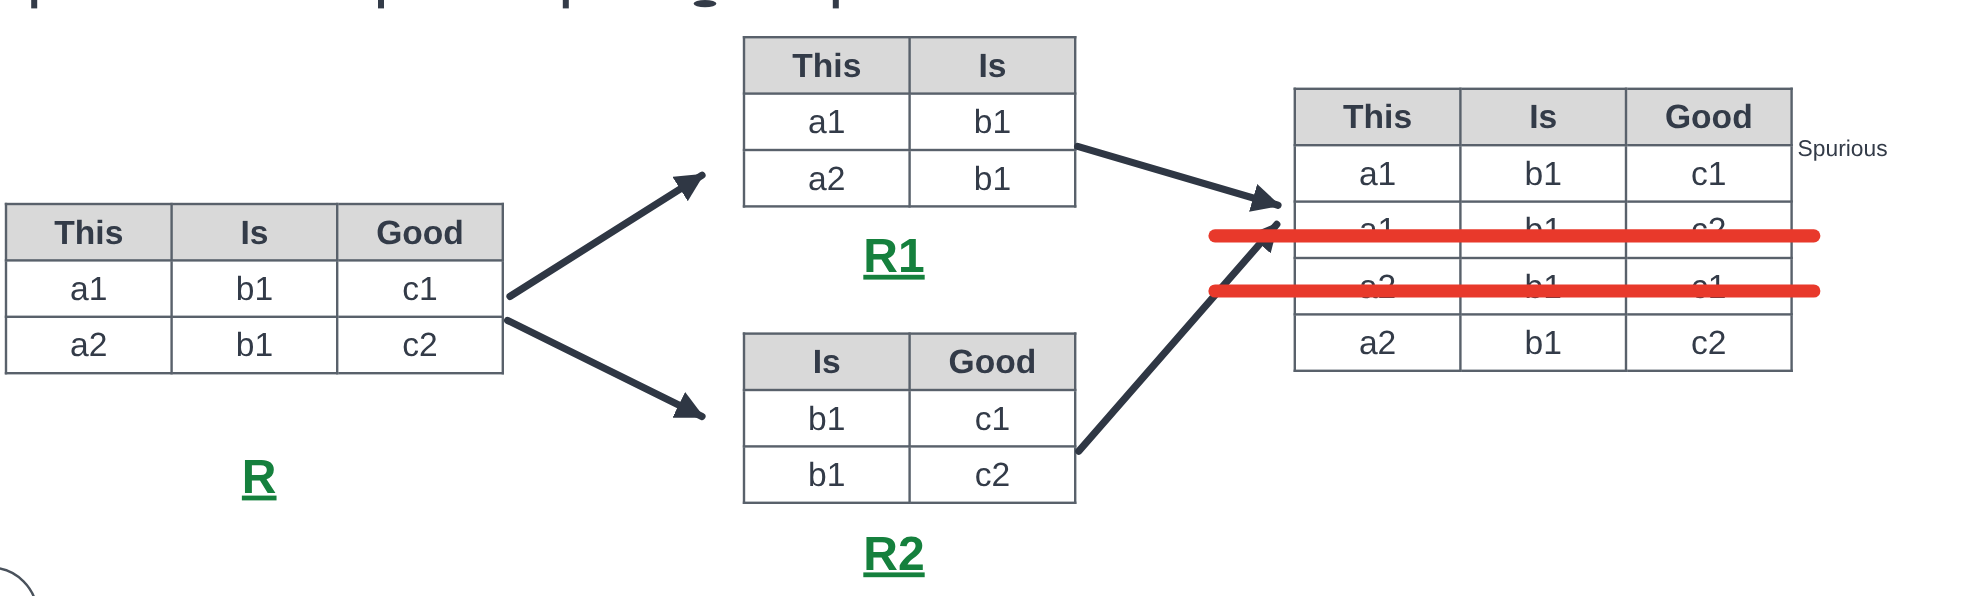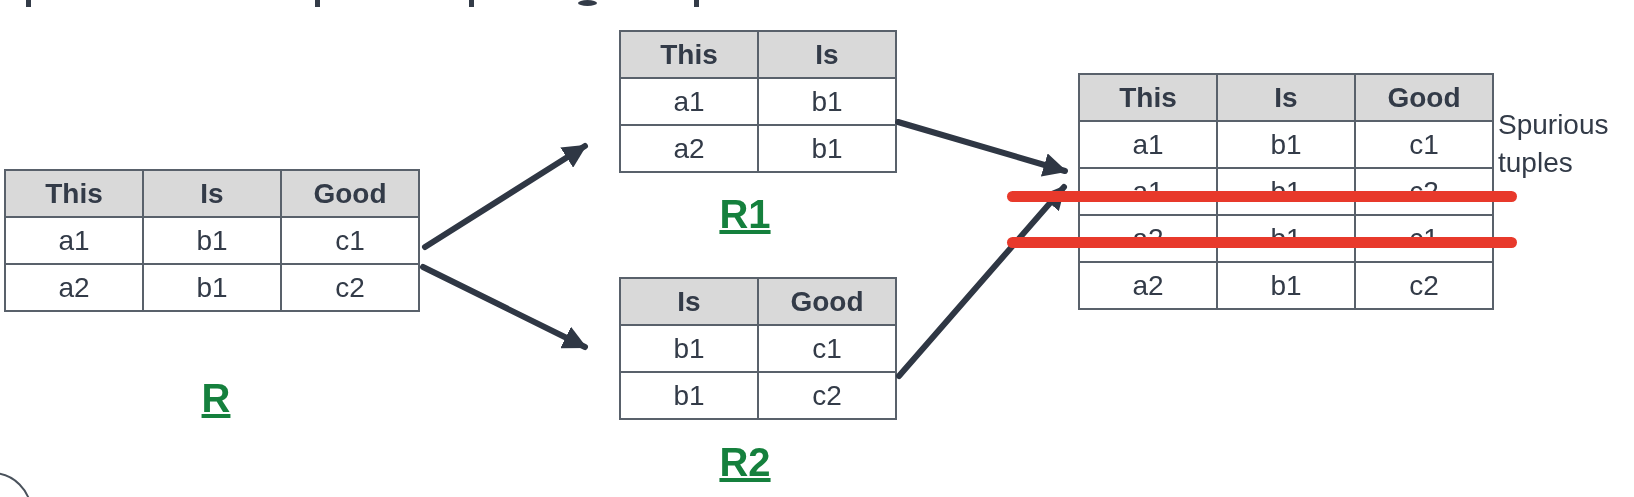--- a/index.html
+++ b/index.html
@@ -54,21 +54,21 @@
   #label-r1   { left: 745px;  top: 192px; }
   #label-r2   { left: 745px;  top: 440px; }
   #label-join { left: 1296px; top: 381px; }
   #label-join .bowtie { font-weight: normal; font-size: 36px; }
 
   
   #spurious-note {
     position: absolute;
     left: 1498px;
     top: 106px;
-    font-size: 28px;
+    font-size: 19px;
     line-height: 38px;
     color: #333b48;
   }
 
   
   .strike-bar {
     position: absolute;
     left: 1007px;
     width: 510px;
     height: 11px;
@@ -220,18 +220,17 @@
       <td>c2</td>
     </tr>
   </tbody>
     </table>
 
   <div class="strike-bar" id="strike-1"></div>
   <div class="strike-bar" id="strike-2"></div>
 
   <div id="spurious-note">
     <div>Spurious</div>
-    <div>tuples</div>
   </div>
 
   <div id="corner-circle"></div>
 
 </div>
 
 </body></html>

